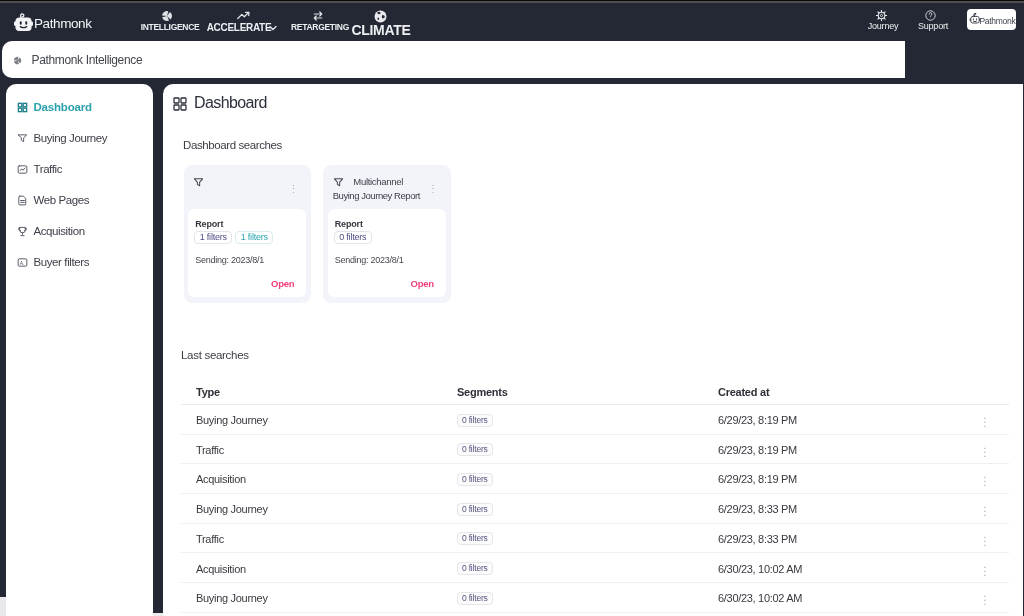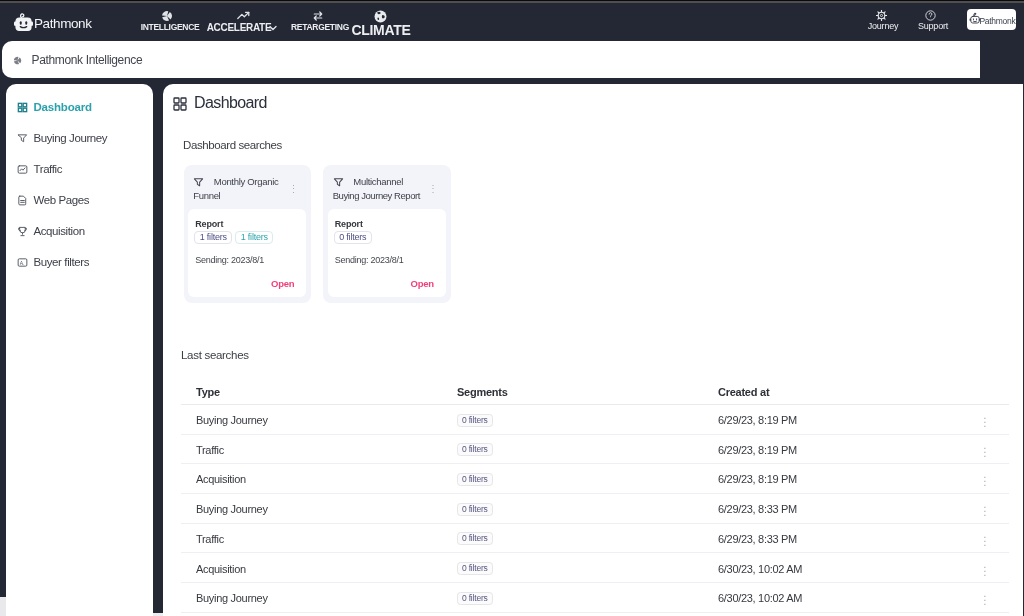--- a/index.html
+++ b/index.html
@@ -75,21 +75,21 @@
     <rect x="6.9" y="10.6" width="1.6" height="3.4" rx="0.8" fill="#343a46" stroke="none"></rect>
     <rect x="12.5" y="10.6" width="1.6" height="3.4" rx="0.8" fill="#343a46" stroke="none"></rect>
     <path d="M7.8 16 Q10.5 18 13.2 16"></path>
   </svg>
   <div class="abs" style="left:979.5px;top:13px;font-size:8.5px;color:#3a3f4a;letter-spacing:-0.3px;">Pathmonk</div>
 </div>
 
 <div class="abs" style="left:0;top:597px;width:6px;height:19px;background:#e9e9eb;"></div>
 <div class="abs" style="left:152.5px;top:612.5px;width:10.5px;height:3.5px;background:#ededef;z-index:5;"></div>
 
-<div class="abs" style="left:2px;top:41px;width:978px;height:36.5px;background:#ffffff;border-radius:10px 0 0 10px;">
+<div class="abs" style="left:2px;top:41px;width:903px;height:36.5px;background:#ffffff;border-radius:10px 0 0 10px;">
   <svg class="abs" style="left:11px;top:14.5px;" width="9" height="9" viewBox="0 0 24 24">
     <path d="M12 12 L2.04 11.13 A10 10 0 0 1 14.59 2.34 Z M12 12 L17.74 3.81 A10 10 0 0 1 19.07 19.07 Z M12 12 L16.23 21.06 A10 10 0 0 1 2.34 14.59 Z" fill="#7d7f87"></path>
   </svg>
   <div class="abs" style="left:29.5px;top:12px;font-size:12px;color:#43454e;letter-spacing:-0.35px;">Pathmonk Intelligence</div>
 </div>
 
 <div class="abs" id="sidebar" style="left:6px;top:84px;width:146.5px;height:532px;background:#ffffff;border-radius:10px 10px 0 0;">
 
   <svg class="abs" style="left:10.5px;top:18px;" width="11" height="11" viewBox="0 0 24 24" fill="none" stroke="#1f808c" stroke-width="3" stroke-linejoin="miter">
     <rect x="3" y="3" width="7.5" height="7.5"></rect>
@@ -139,21 +139,20 @@
     <rect x="13.5" y="13.5" width="7.5" height="7.5" rx="1"></rect>
   </svg>
   <div class="abs" style="left:31px;top:10px;font-size:16px;color:#2b2f3a;letter-spacing:-0.6px;">Dashboard</div>
 
   <div class="abs" style="left:20px;top:54.5px;font-size:11.5px;color:#3c3e45;letter-spacing:-0.4px;">Dashboard searches</div>
 
   <div class="abs" style="left:20.5px;top:80.5px;width:127.5px;height:138.5px;background:#f3f4fa;border-radius:8px;">
     <svg class="abs" style="left:9.7px;top:12.5px;" width="11" height="11" viewBox="0 0 24 24" fill="none" stroke="#43454e" stroke-width="2.2" stroke-linecap="round" stroke-linejoin="round">
       <path d="M3 4 H21 L14.5 11 V19 L9.5 16 V11 Z"></path>
     </svg>
-    <div class="abs" style="left:9.7px;top:10.5px;width:104px;font-size:9.5px;line-height:14px;color:#3f414a;letter-spacing:-0.3px;text-indent:20.6px;">Monthly Organic Funnel</div>
     <div class="abs" style="left:108px;top:17px;width:4px;text-align:center;font-size:9px;color:#9b9ca4;line-height:3.6px;">.<br>.<br>.</div>
     <div class="abs" style="left:4.7px;top:44.5px;width:118px;height:87.5px;background:#ffffff;border-radius:6px;">
       <div class="abs" style="left:7px;top:10px;font-size:9px;font-weight:700;color:#35373e;letter-spacing:-0.15px;">Report</div>
       <div class="abs" style="left:6px;top:21.5px;height:13.5px;padding:0 4.5px;border:1px solid #e3e3ec;border-radius:4px;font-size:9px;line-height:11.8px;color:#4f4f87;background:#fff;letter-spacing:-0.2px;">1 filters</div>
       <div class="abs" style="left:47px;top:21.5px;height:13.5px;padding:0 4.5px;border:1px solid #d9ecee;border-radius:4px;font-size:9px;line-height:11.8px;color:#2ba6ae;background:#fff;letter-spacing:-0.2px;">1 filters</div>
       <div class="abs" style="left:7px;top:45.5px;font-size:9px;color:#45474e;letter-spacing:-0.25px;">Sending: 2023/8/1</div>
       <div class="abs" style="right:12px;top:69px;font-size:9.5px;font-weight:700;color:#f0407c;letter-spacing:-0.3px;">Open</div>
     </div>
   </div>
 

